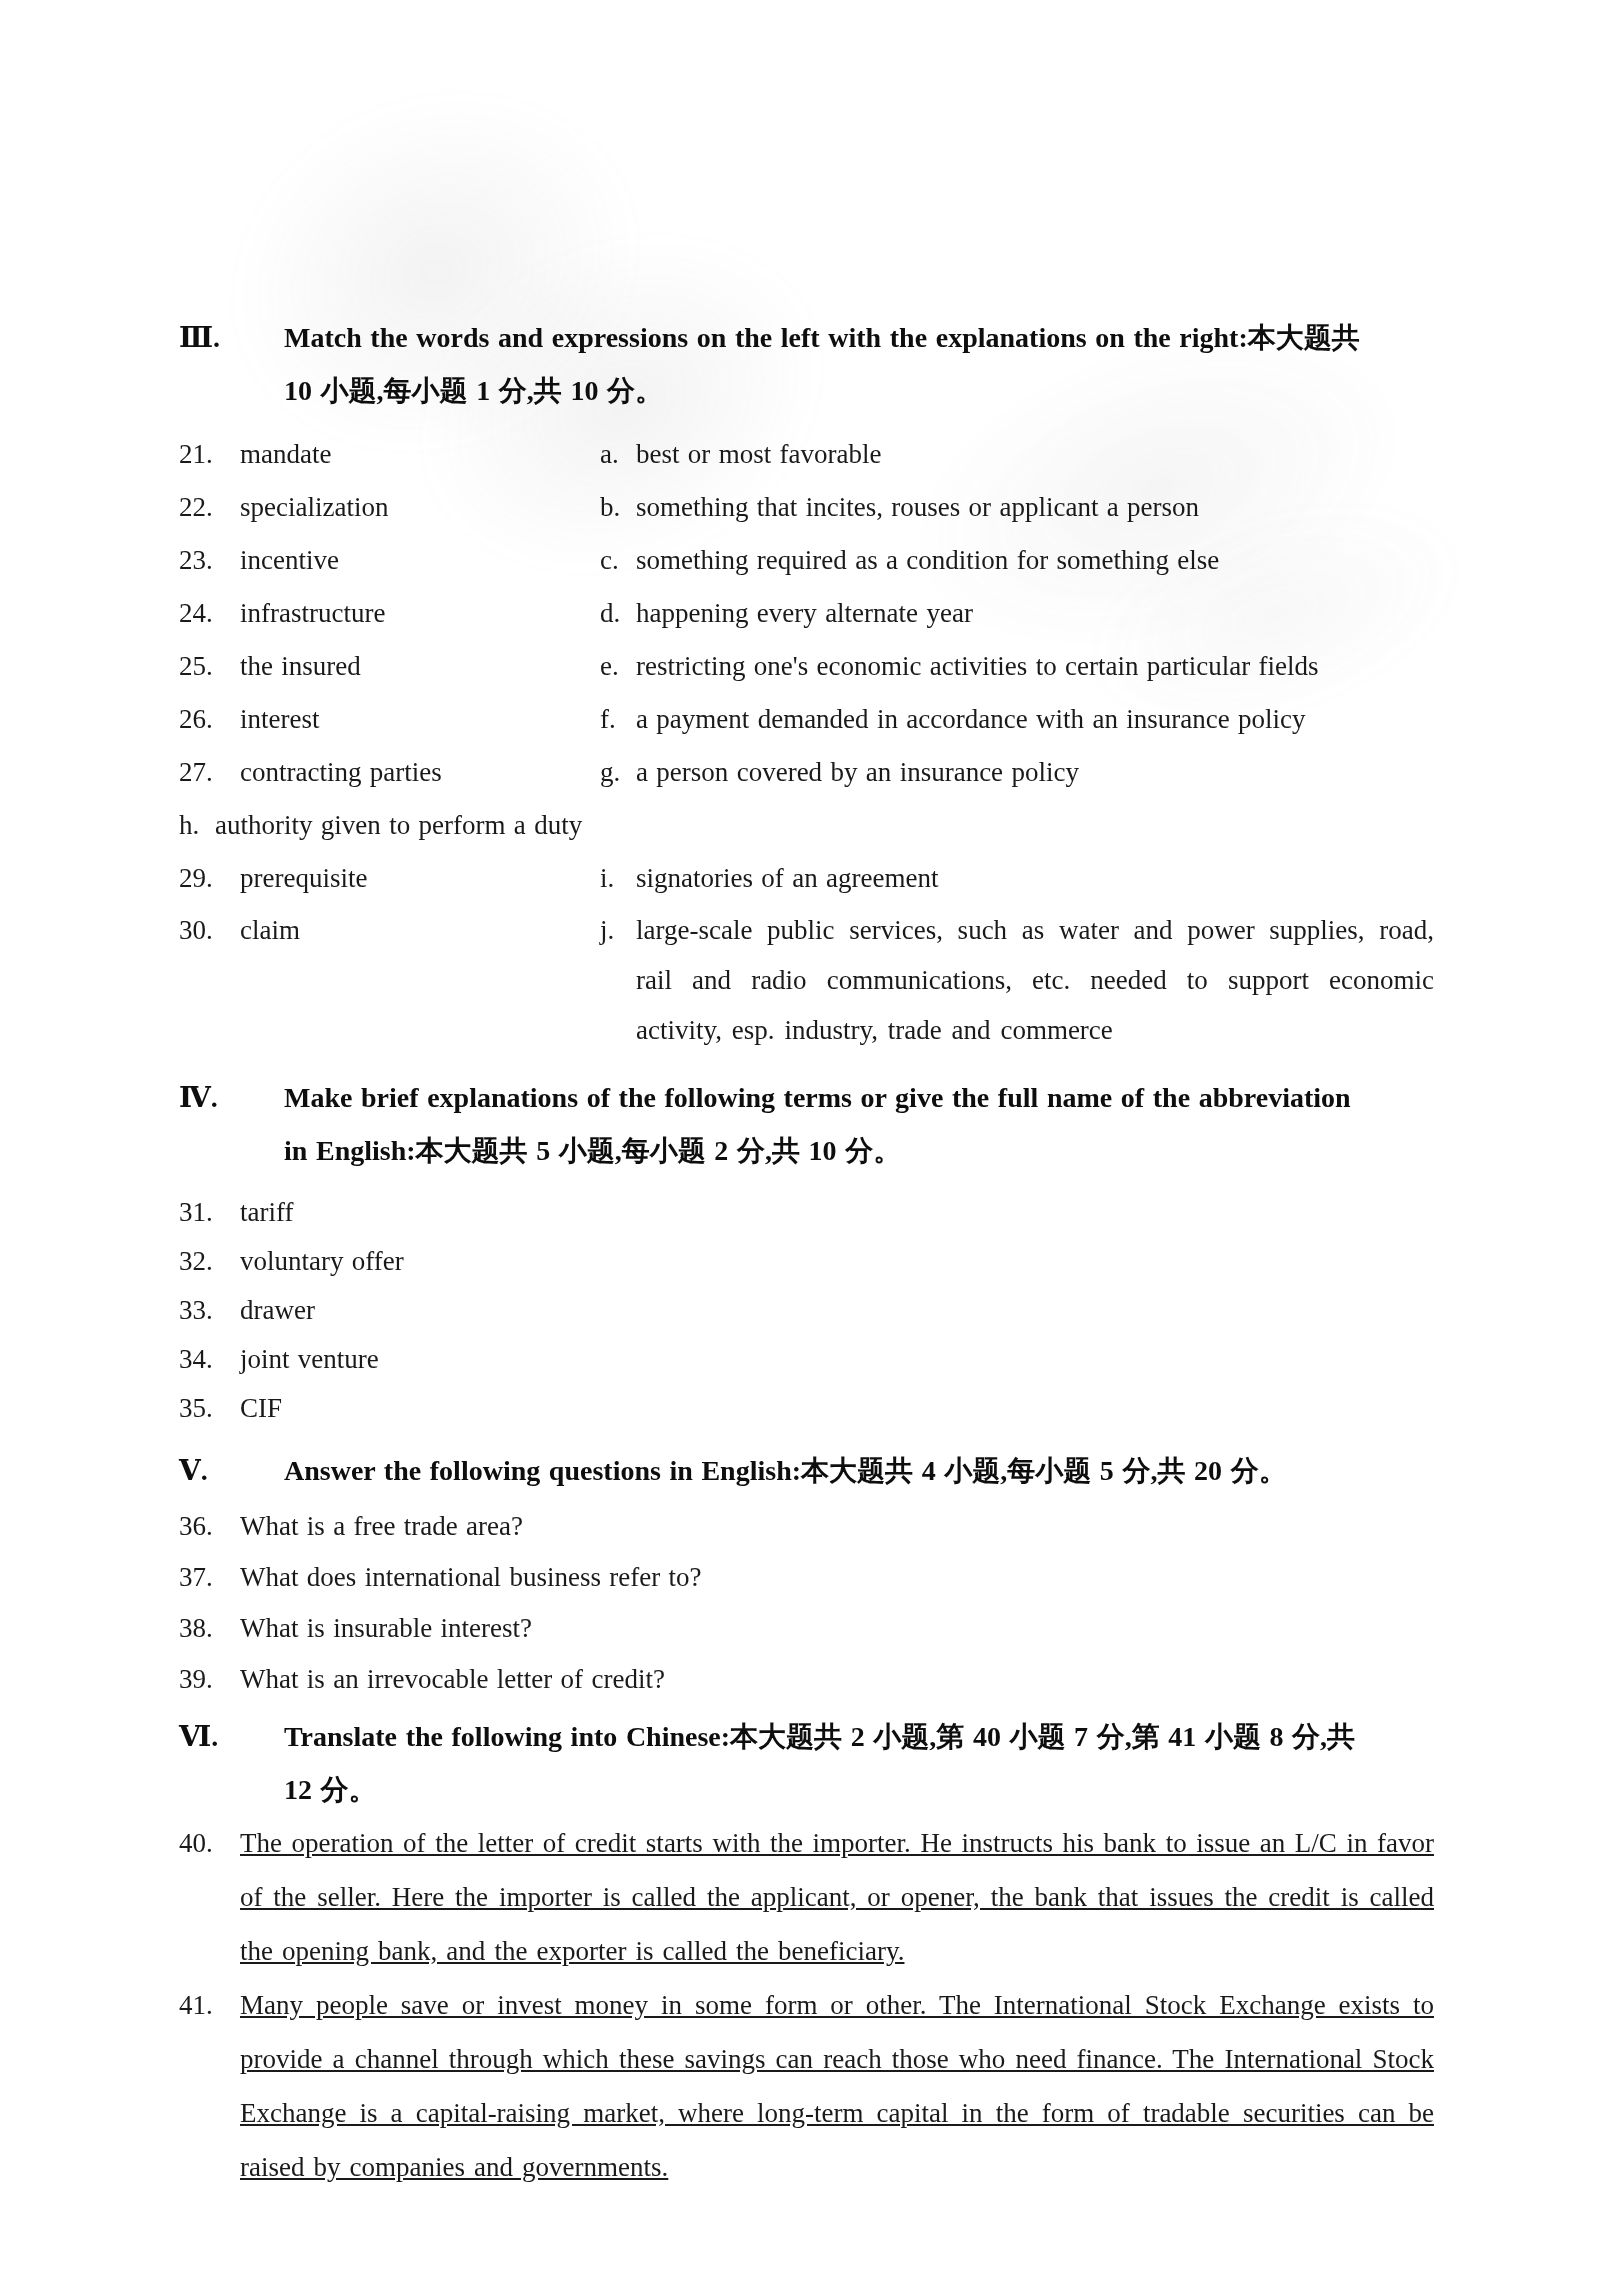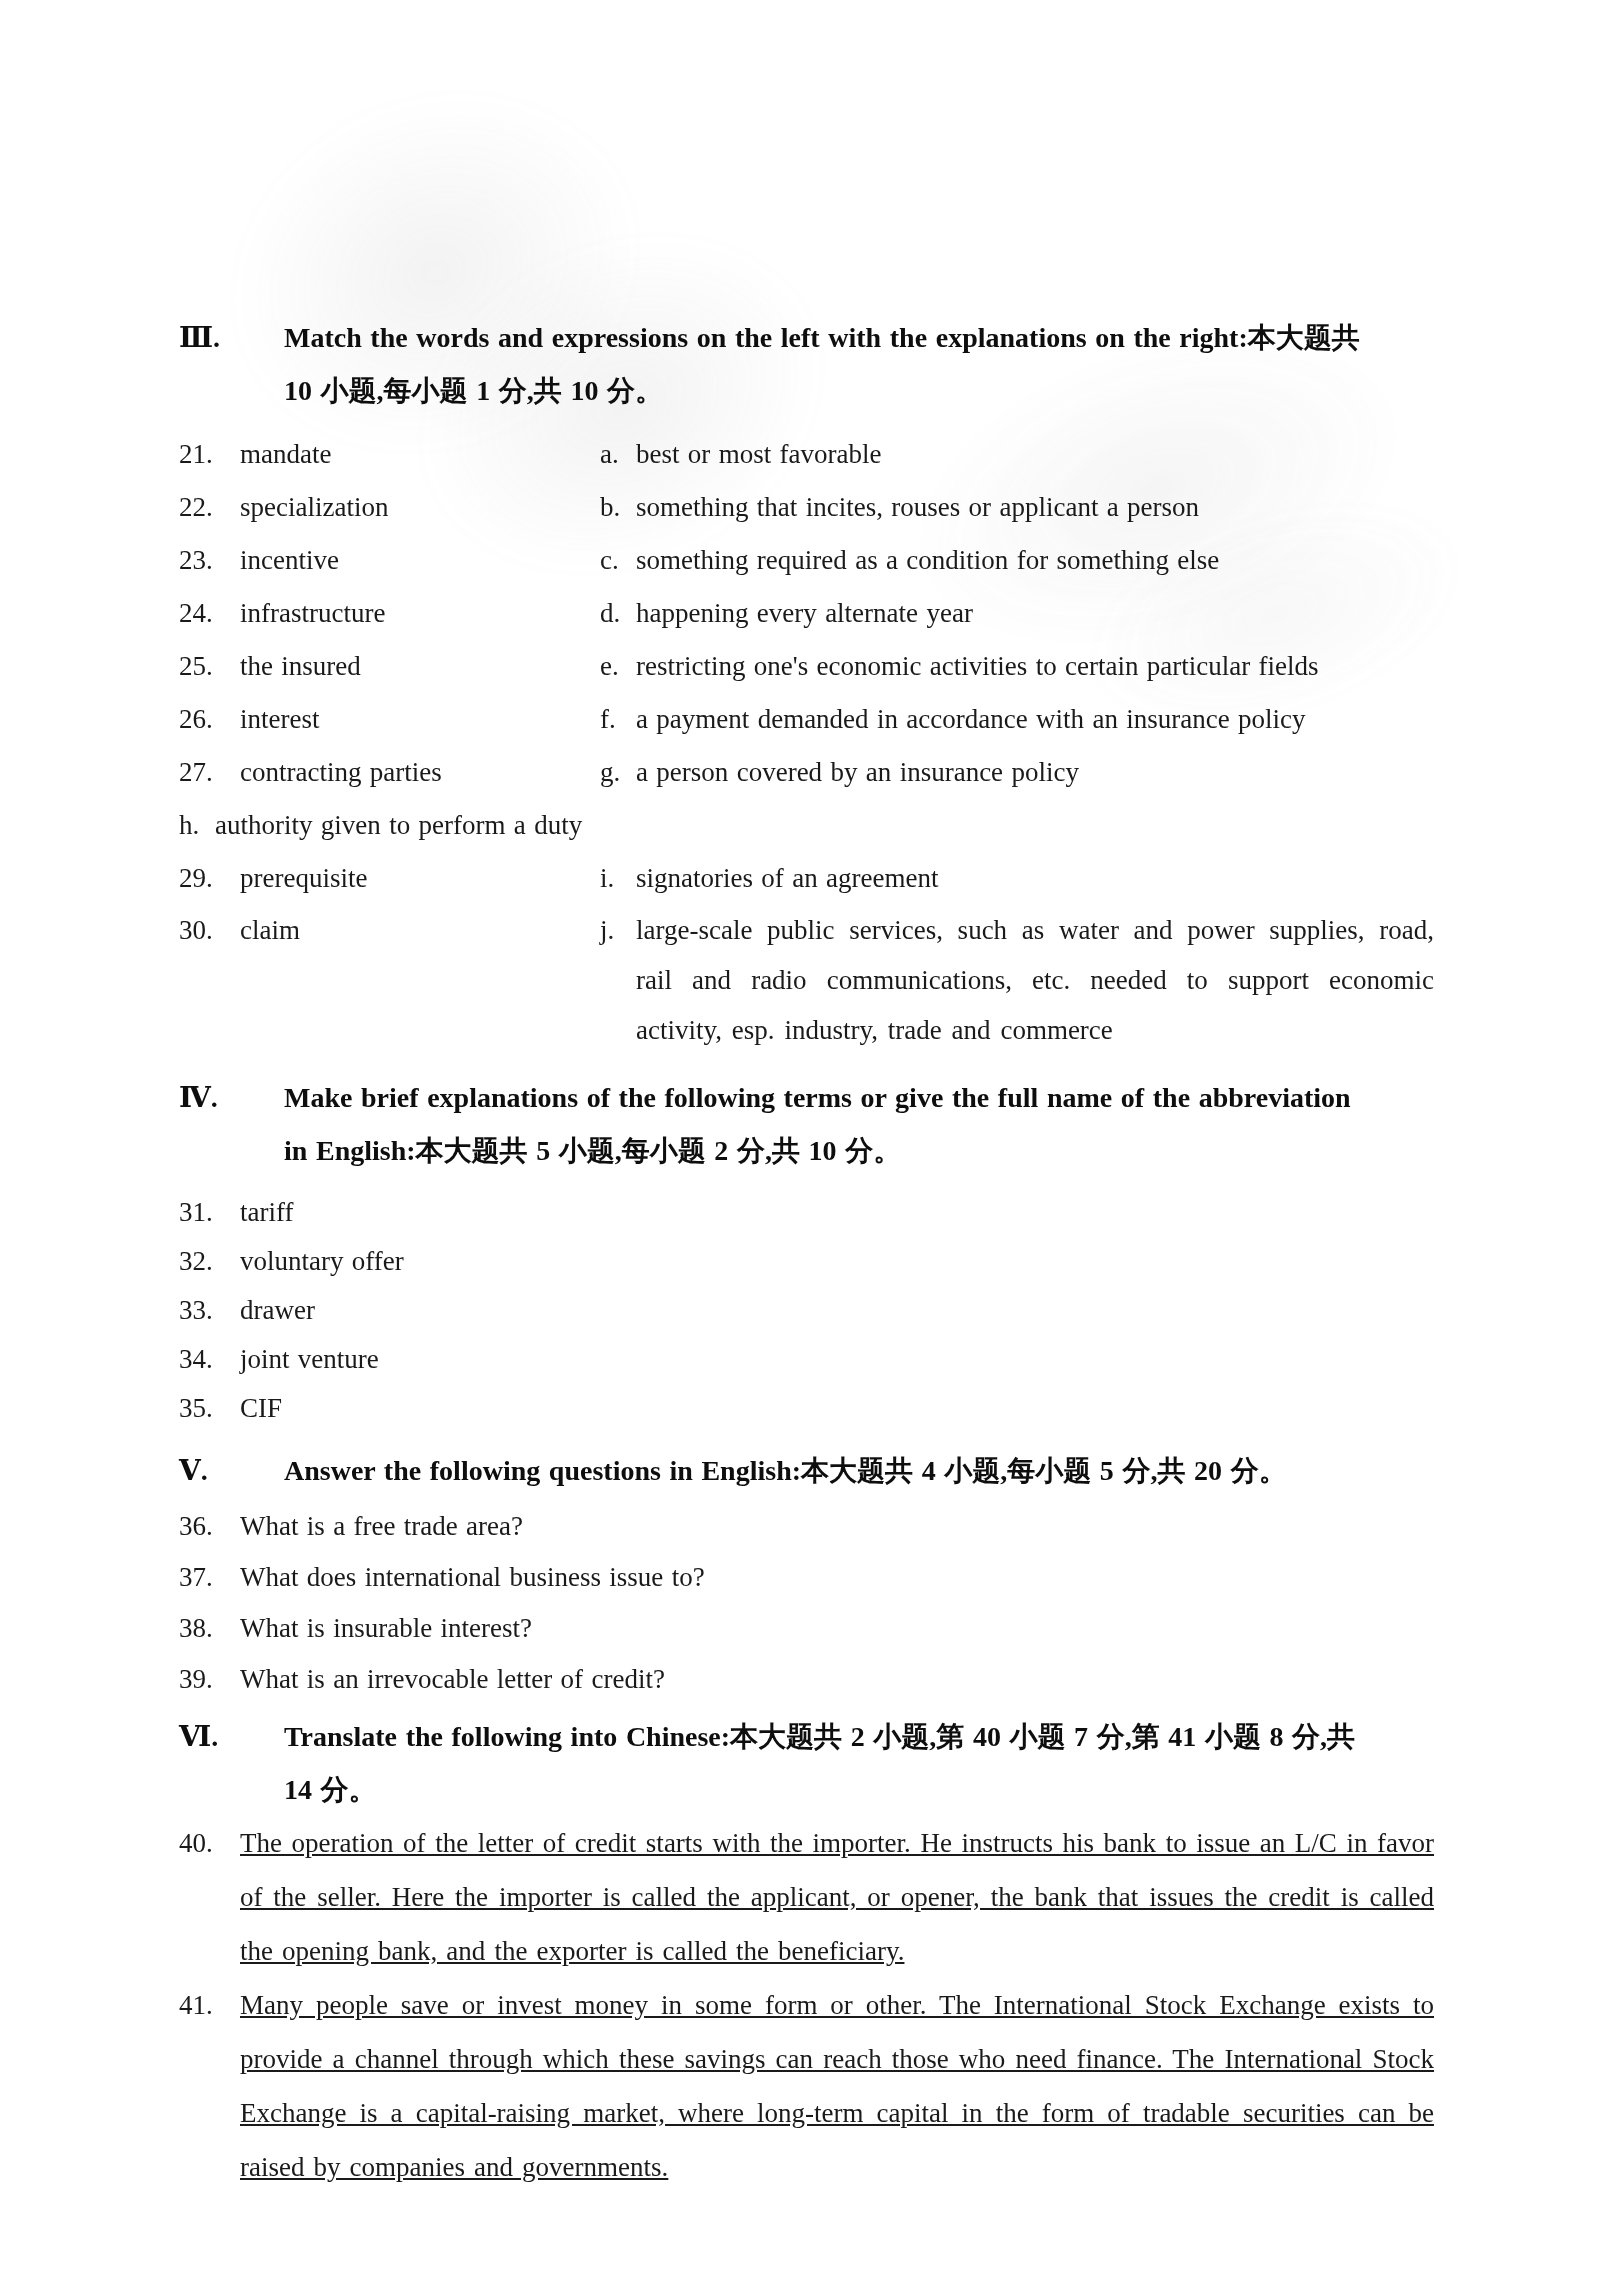--- a/index.html
+++ b/index.html
@@ -240,36 +240,36 @@
       <div class="hline">Answer the following questions in English:本大题共 4 小题,每小题 5 分,共 20 分。</div>
     </div>
 
     <div class="simple-list" id="sec5-list">
       <div class="simple-row">
         <span class="inum">36.</span>
         <span class="itext">What is a free trade area?</span>
       </div>
       <div class="simple-row">
         <span class="inum">37.</span>
-        <span class="itext">What does international business issue to?</span>
+        <span class="itext">What does international business refer to?</span>
       </div>
       <div class="simple-row">
         <span class="inum">38.</span>
         <span class="itext">What is insurable interest?</span>
       </div>
       <div class="simple-row">
         <span class="inum">39.</span>
         <span class="itext">What is an irrevocable letter of credit?</span>
       </div>
     </div>
 
     <div class="sec-h" id="sec6-h">
       <span class="numeral">Ⅵ.</span>
       <div class="hline">Translate the following into Chinese:本大题共 2 小题,第 40 小题 7 分,第 41 小题 8 分,共</div>
-      <div class="hline">14 分。</div>
+      <div class="hline">12 分。</div>
     </div>
 
     <div class="para">
       <span class="inum">40.</span>
       <span class="ptext">The operation of the letter of credit starts with the importer. He instructs his bank to issue an L/C in favor of the seller. Here the importer is called the applicant, or opener, the bank that issues the credit is called the opening bank, and the exporter is called the beneficiary.</span>
     </div>
 
     <div class="para">
       <span class="inum">41.</span>
       <span class="ptext">Many people save or invest money in some form or other. The International Stock Exchange exists to provide a channel through which these savings can reach those who need finance. The International Stock Exchange is a capital-raising market, where long-term capital in the form of tradable securities can be raised by companies and governments.</span>

